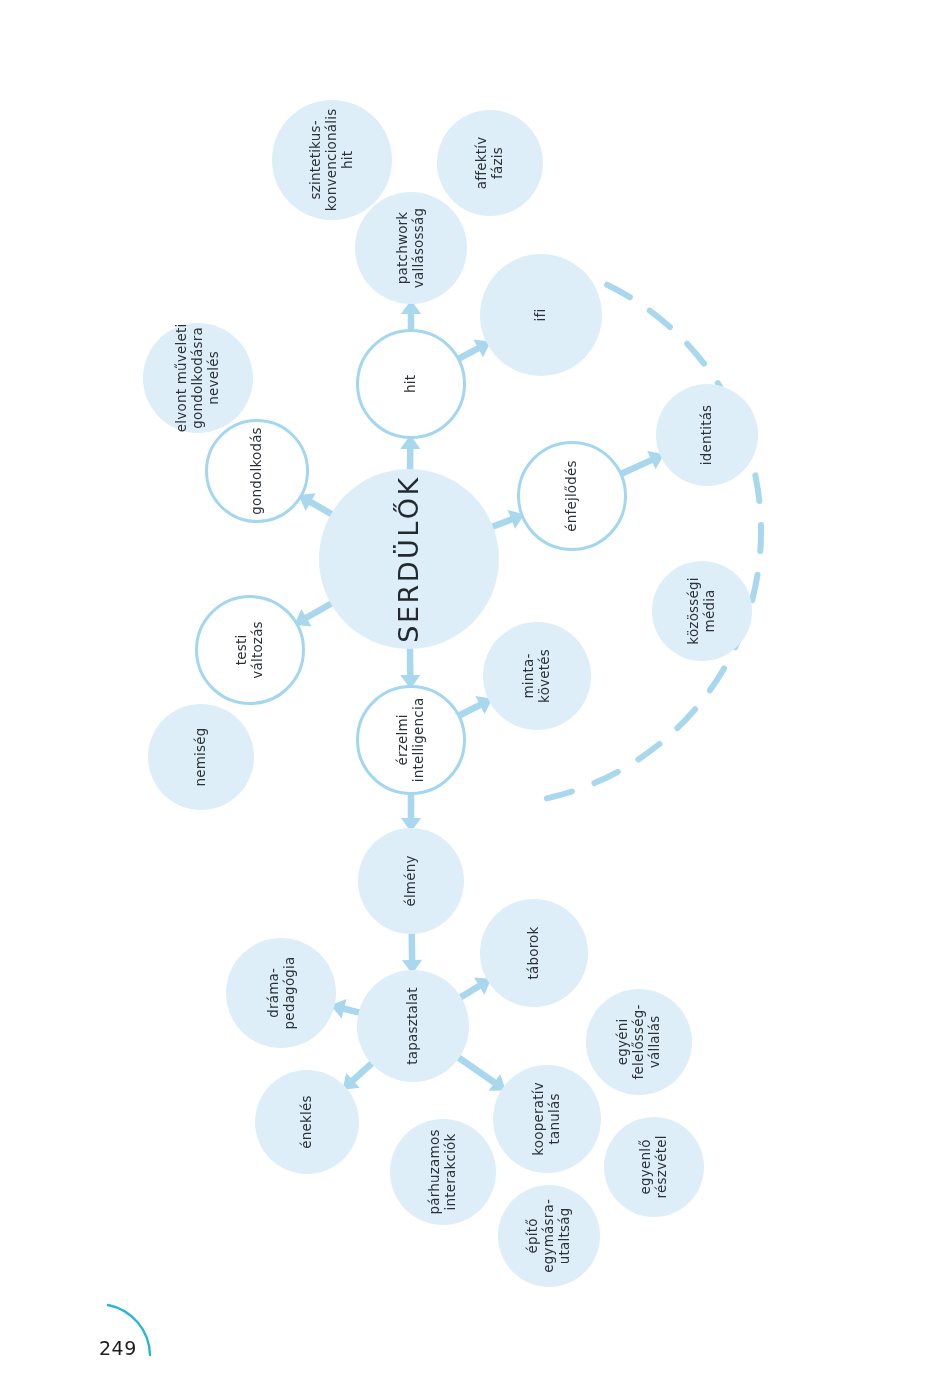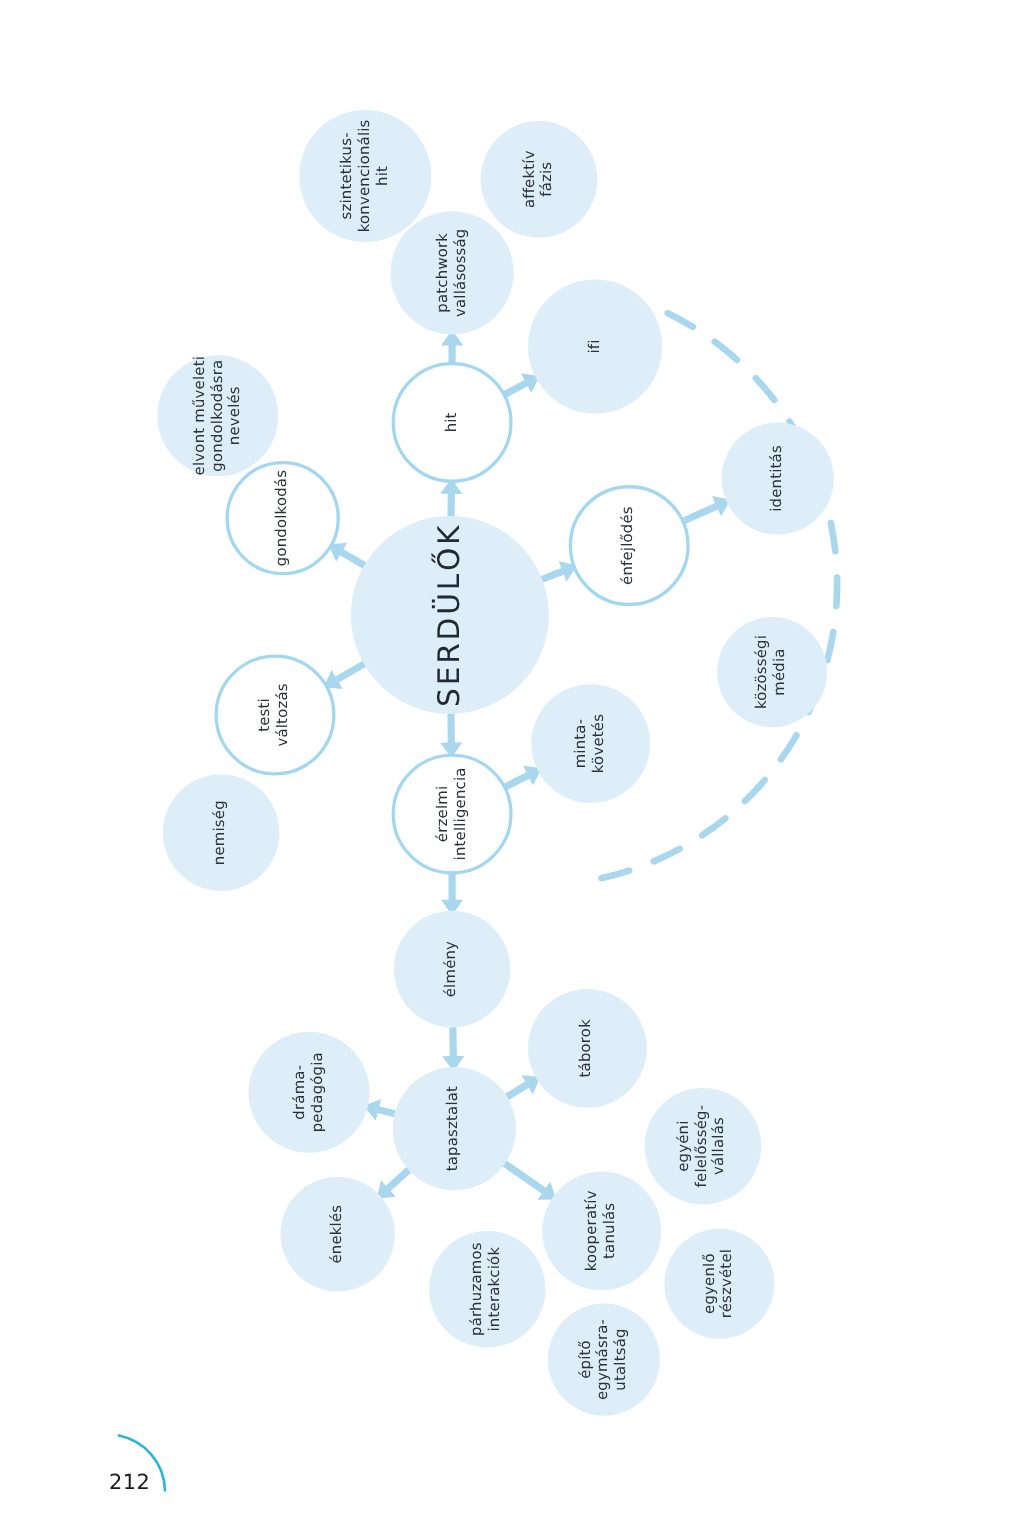--- a/index.html
+++ b/index.html
@@ -157,14 +157,14 @@
       </div>
       <div class="node fill" style="left: 498px; top: 1185px; width: 102px; height: 102px;">
         <span class="lbl">építő
 egymásra-
 utaltság</span>
       </div>
     </div>
   <svg class="layer" id="page-arc-layer" viewBox="0 0 935 1389">
     <path d="M 108 1305 A 52 52 0 0 1 150 1355" fill="none" stroke="#29b6d8" stroke-width="2.4" stroke-linecap="round"></path>
   </svg>
-  <div id="pagenum">212</div>
+  <div id="pagenum">249</div>
 </div>
 
 </body></html>

